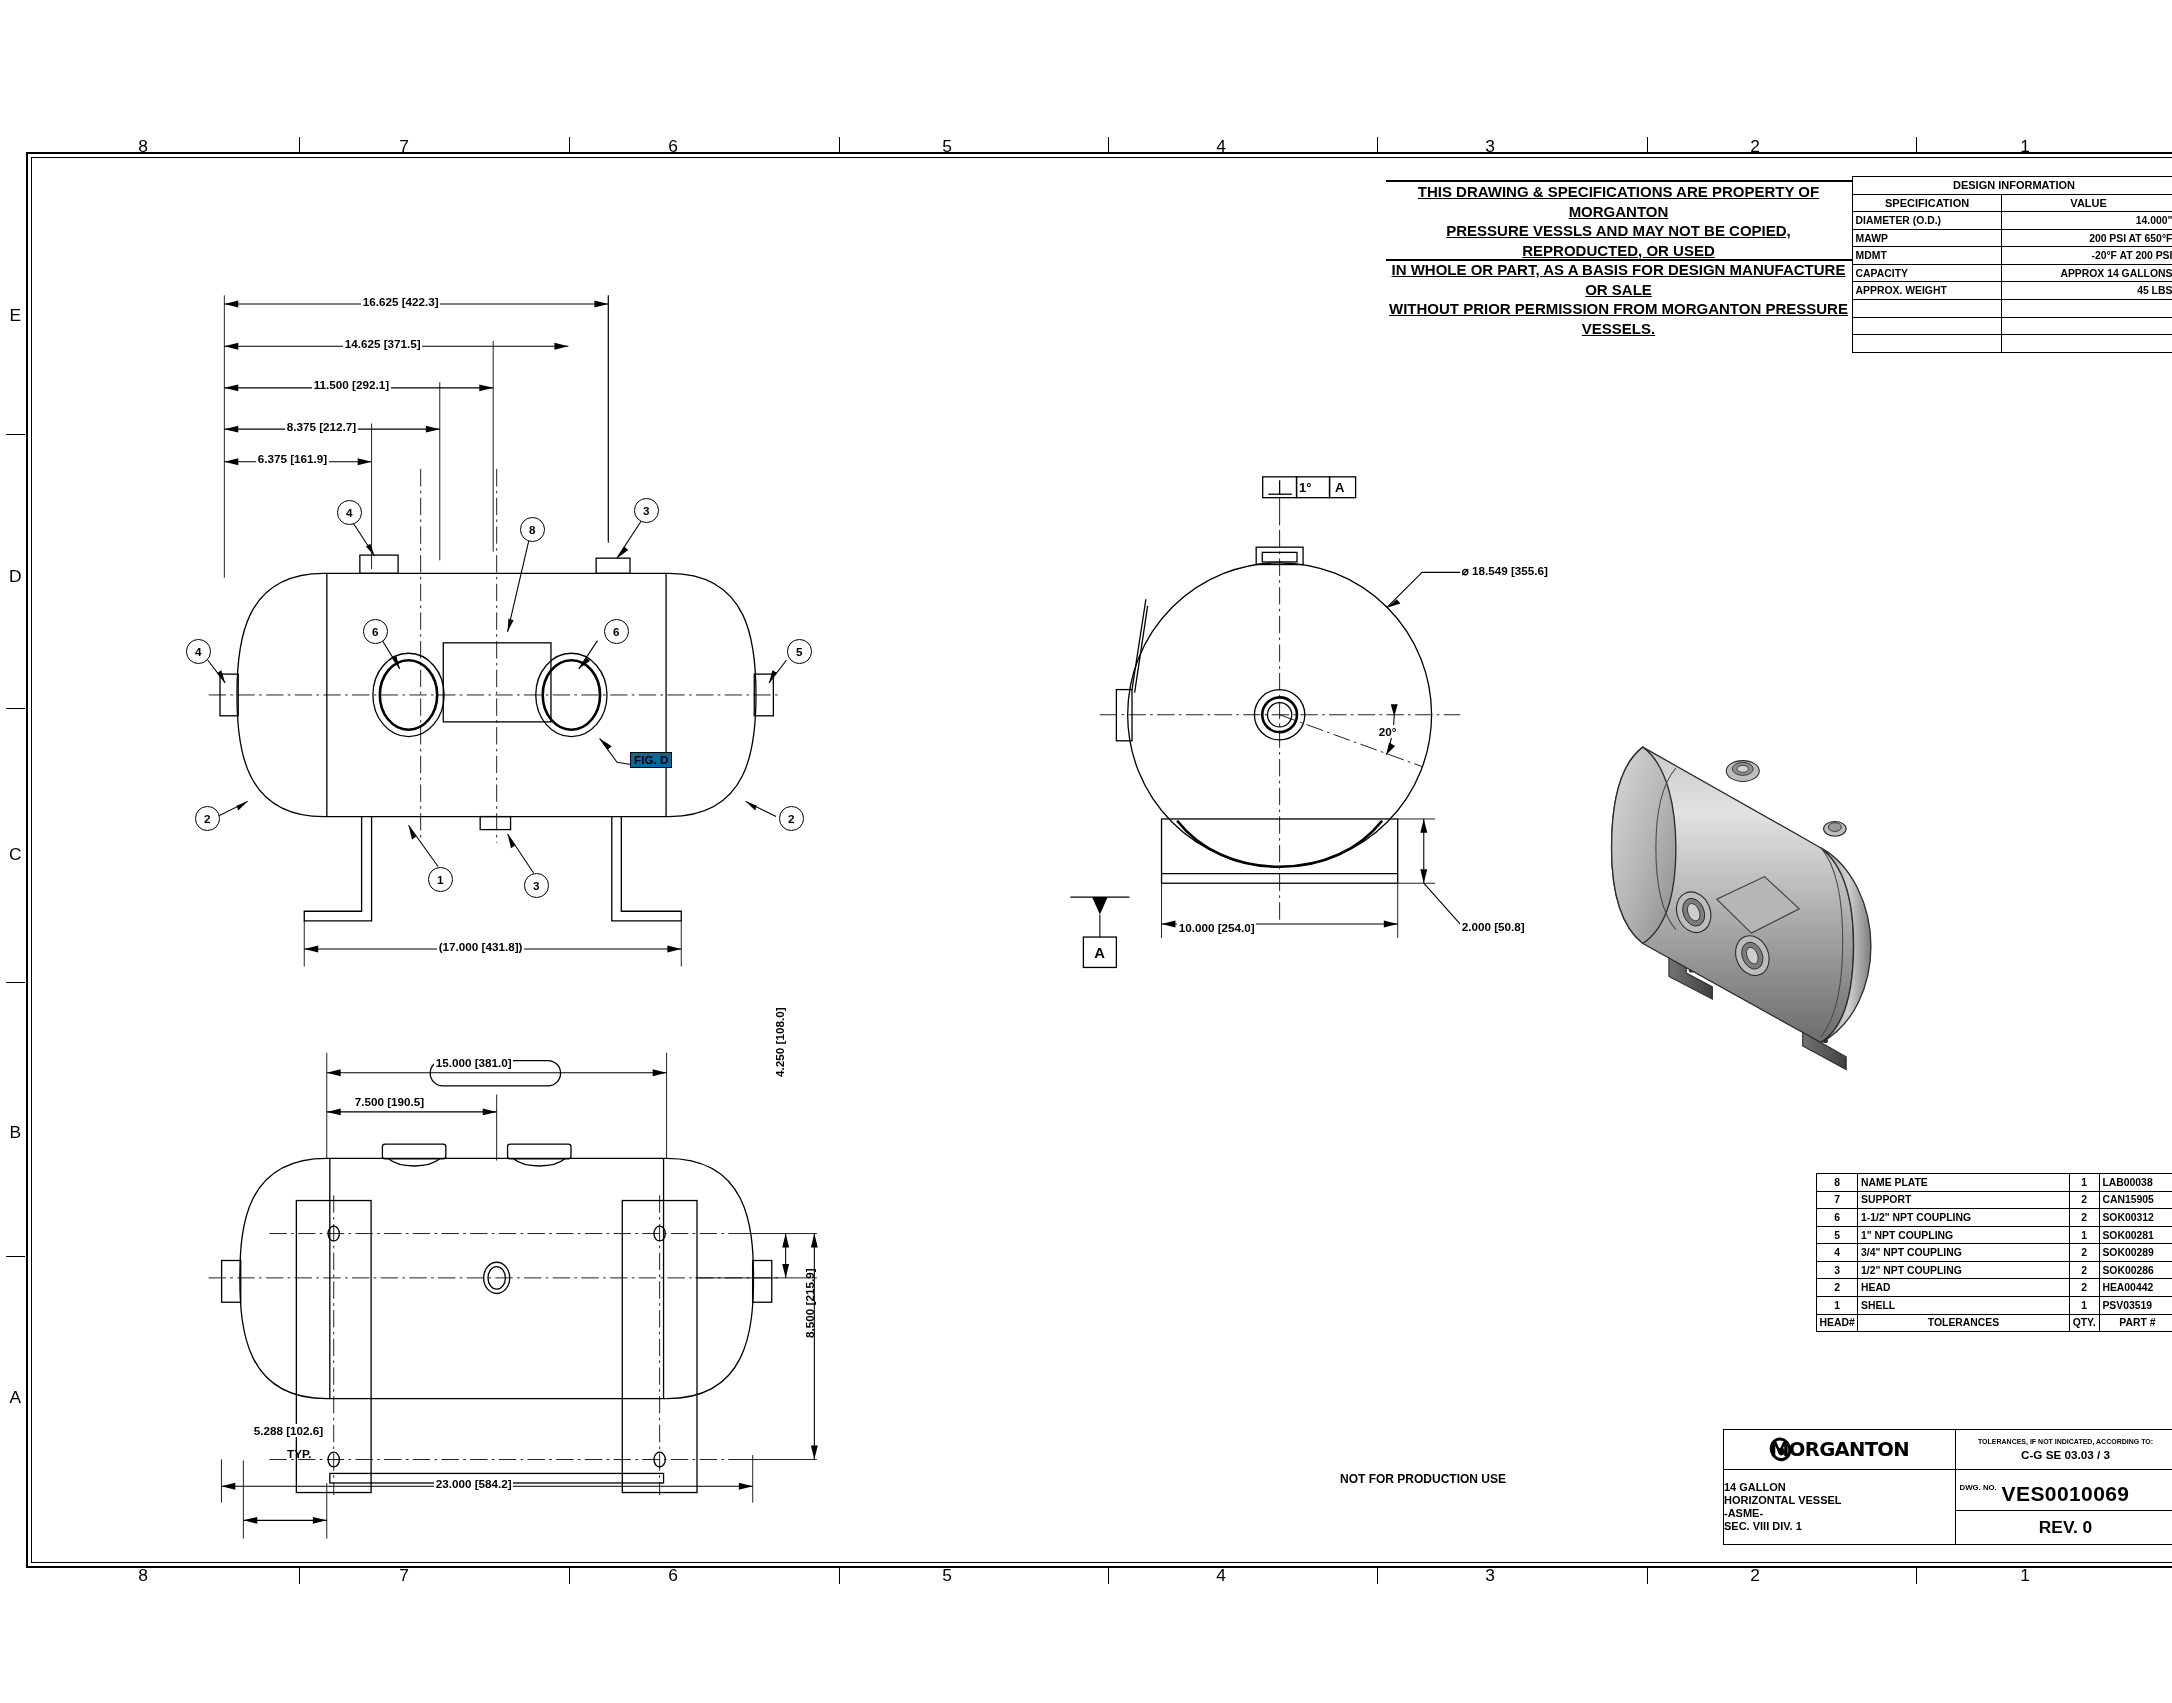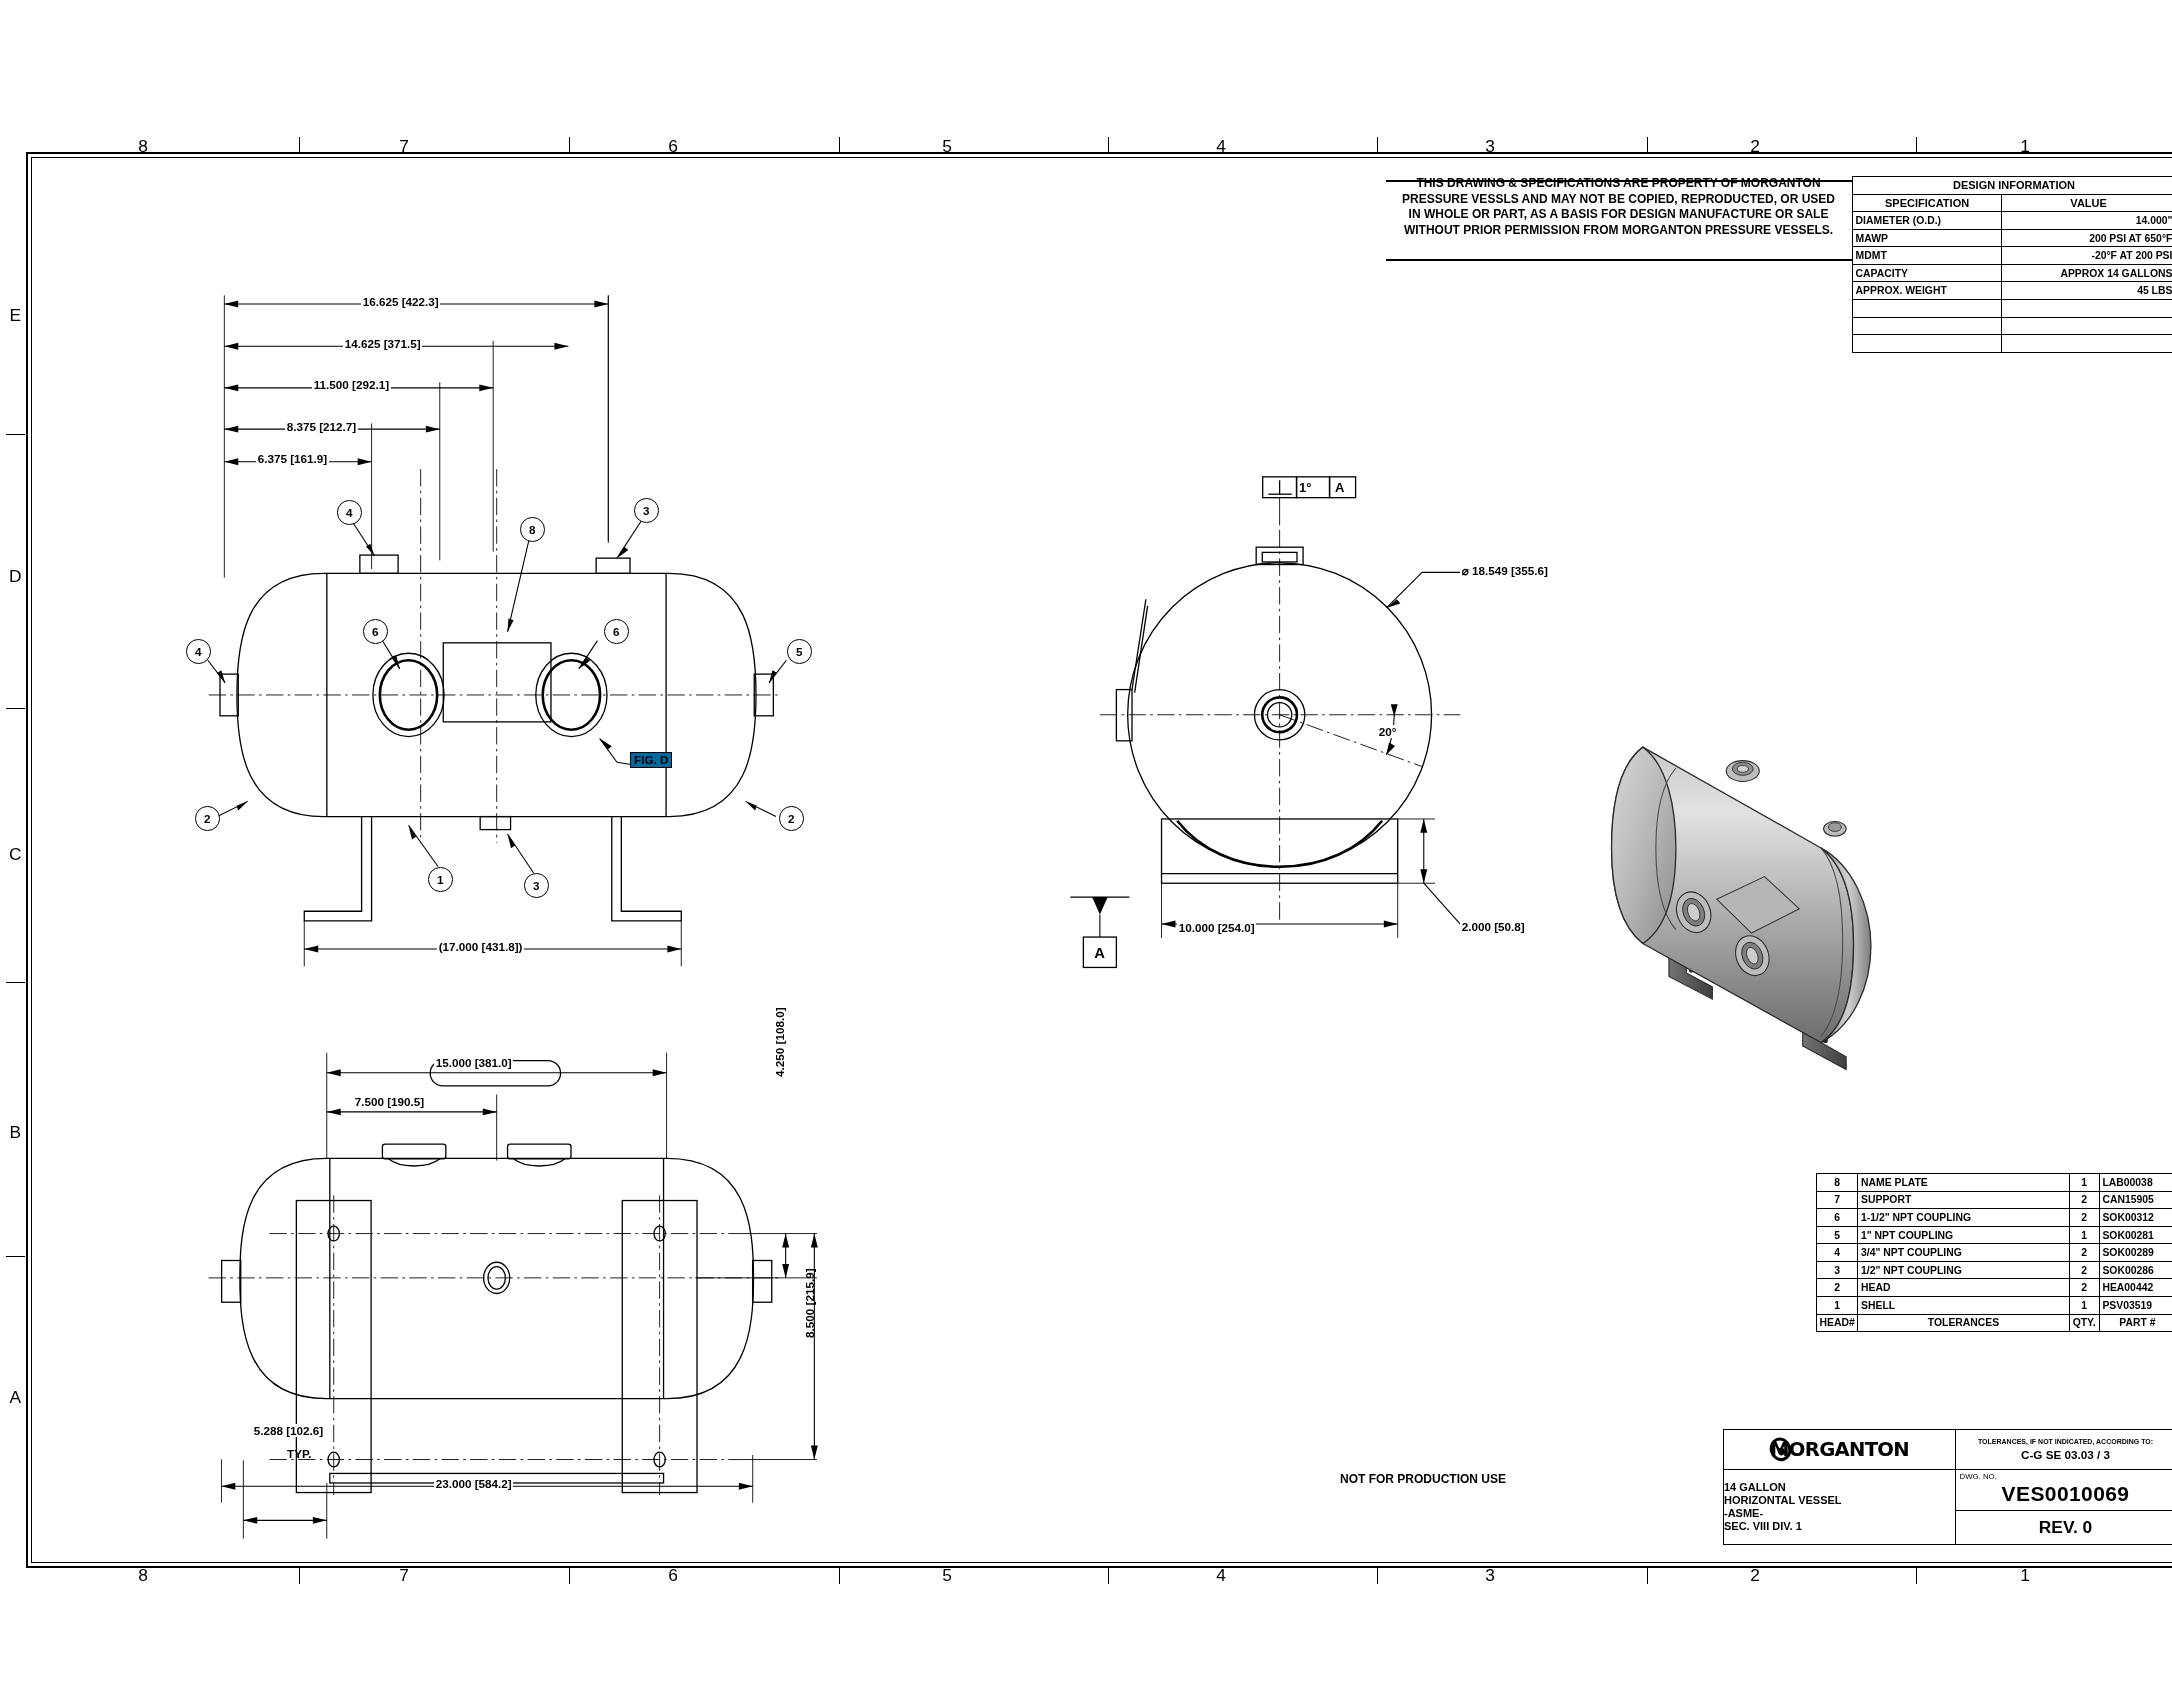--- a/index.html
+++ b/index.html
@@ -24,22 +24,22 @@
        font-weight:bold;white-space:nowrap;}
 
   
   #design-info{left:1852px;top:176px;width:324px;}
   #design-info table{width:100%;}
   #design-info td{height:14.8px;font-size:10.4px;}
   #design-info .hdr{text-align:center;font-size:11px;}
   #design-info .val{text-align:right;}
 
   
-  #prop-note{left:1386px;top:176px;width:465px;text-align:center;
-     font-size:12px;font-weight:bold;line-height:1.30;}
+  #prop-note{left:1386px;top:182px;width:465px;text-align:center;
+     font-size:15px;font-weight:bold;line-height:1.30;text-decoration:underline;}
 
   
   #bom{left:1816px;top:1173px;width:360px;}
   #bom table{width:100%;}
   #bom td{height:14.8px;font-size:10.4px;}
   .bom-item{width:30px;text-align:center;}
   .bom-desc{text-align:left;}
   .bom-qty{width:24px;text-align:center;}
   .bom-part{width:70px;text-align:left;}
   .bom-hdr td{text-align:center;font-size:10.4px;}
@@ -53,21 +53,21 @@
      align-items:center;justify-content:center;box-sizing:border-box;}
   .tb-title{flex:1;display:flex;flex-direction:column;
      justify-content:center;font-size:11px;font-weight:bold;line-height:1.20;}
   .tb-right{flex:1;display:flex;flex-direction:column;}
   .tb-tol{height:40px;border-bottom:1.7px solid #000;box-sizing:border-box;
      display:flex;flex-direction:column;align-items:center;justify-content:center;}
   .tb-tol-l1{font-size:7px;font-weight:bold;}
   .tb-tol-l2{font-size:11.7px;font-weight:bold;margin-top:2.6px;}
   .tb-dwg{height:41px;border-bottom:1.7px solid #000;box-sizing:border-box;
      position:relative;}
-  .tb-dwg-lbl{position:absolute;left:3.5px;top:2px;font-size:7.8px;font-weight:normal;}
+  .tb-dwg-lbl{position:absolute;left:3.5px;top:13px;font-size:7.8px;font-weight:bold;}
   .tb-dwg-no{position:absolute;left:0;right:0;top:12px;text-align:center;
      font-size:21px;font-weight:bold;letter-spacing:0.4px;}
   .tb-rev{flex:1;display:flex;align-items:center;justify-content:center;
      font-size:17.4px;font-weight:bold;}
 
   
   .logo-wrap{display:flex;align-items:center;gap:2.6px;}
   .logo-word{font-size:19.6px;font-weight:bold;letter-spacing:-0.7px;
      font-family:"DejaVu Sans", sans-serif;}
 

